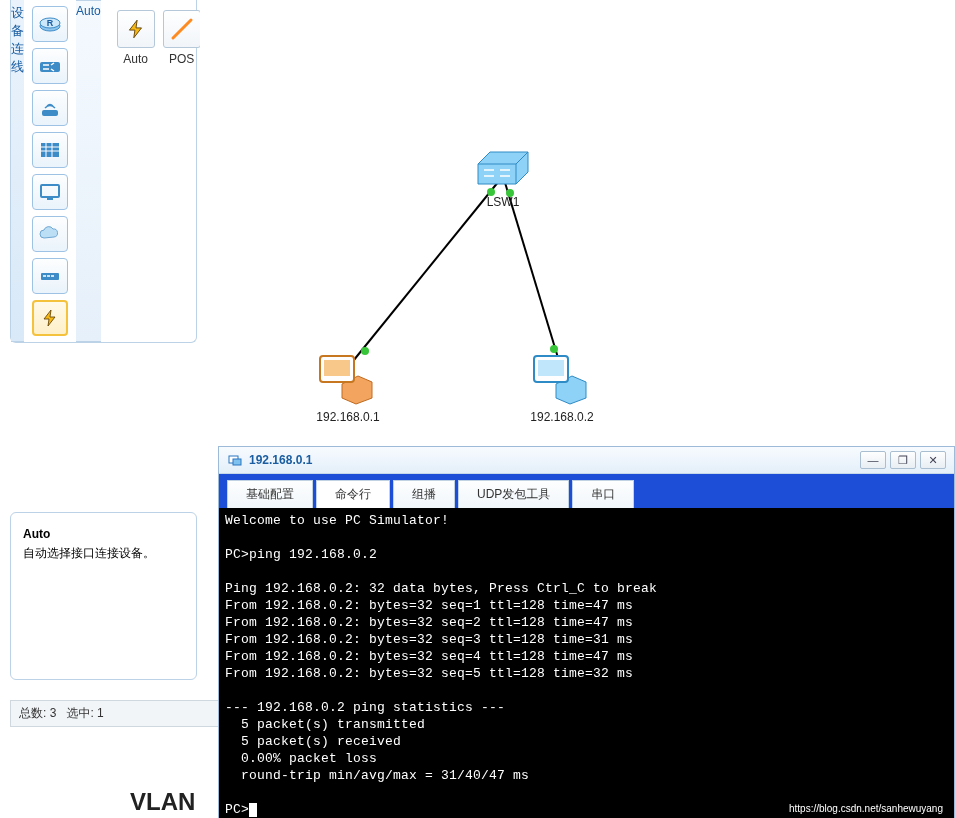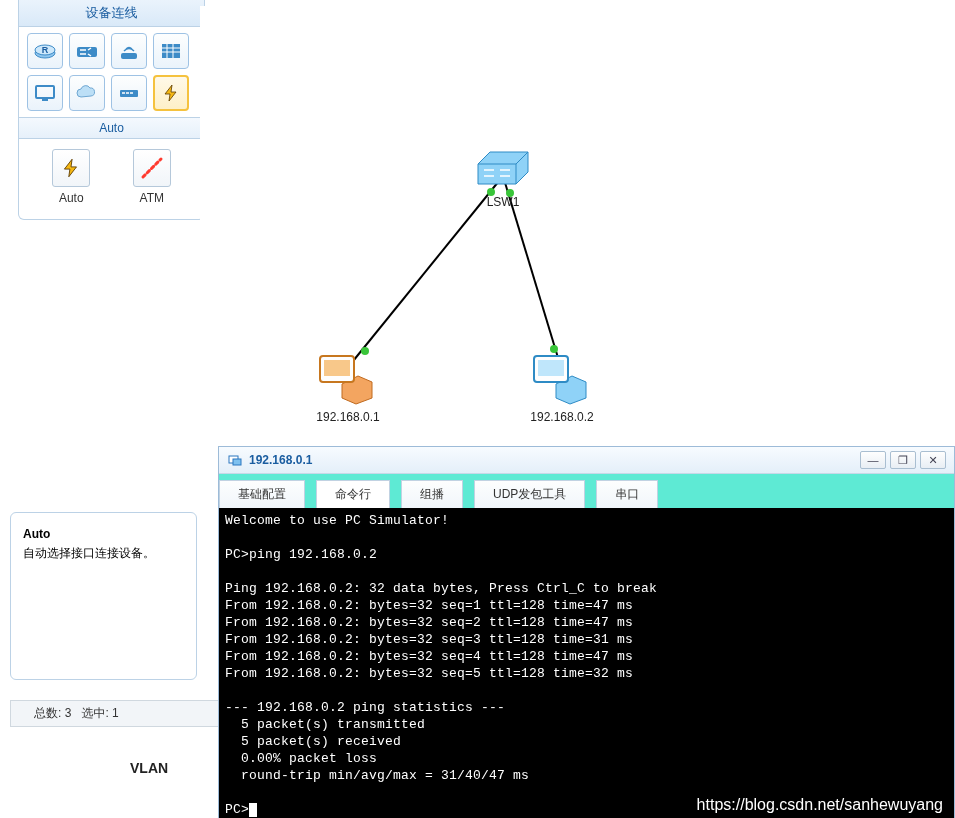--- a/index.html
+++ b/index.html
@@ -18,22 +18,21 @@
   .palette {
     position: absolute;
     left: 10px;
     top: 0;
     width: 187px;
     border: 1px solid #bcd2e6;
     border-top: none;
     background: #fff;
     border-radius: 0 0 6px 6px;
     display: flex;
-    flex-direction: column;
-    margin-left: 8px;
+    flex-direction: row;
   }
   .pal-header {
     text-align: center;
     padding: 4px 0;
     color: #1a5da0;
     font-size: 13px;
     background: linear-gradient(#eaf3fc,#d9e9f8);
     border-bottom: 1px solid #bcd2e6;
   }
   .pal-row {
@@ -88,29 +87,29 @@
     border-radius: 6px;
     background:#fff;
     padding: 14px 12px;
   }
   .info-panel .t { font-weight: bold; margin-bottom:4px;}
   .status-bar {
     position: absolute;
     left: 10px;
     top: 700px;
     width: 212px;
-    padding: 4px 23px;
+    padding: 4px 8px;
     background:#f2f5f8;
     border:1px solid #d0d8df;
     font-size: 12px;
     color:#333;
   }
   .bg-text {
-    position:absolute; left:130px; top:760px;
-    font-size:14px; font-weight:bold; color:#222;
+    position:absolute; left:130px; top:788px;
+    font-size:24px; font-weight:bold; color:#222;
   }
 
   
   .topo {
     position: absolute;
     left: 200px; top: 6px;
     width: 755px; height: 440px;
     background:#fff;
   }
   .topo svg { width:100%; height:100%; }
@@ -143,23 +142,23 @@
     width:26px;height:18px;
     border:1px solid #a9bed1;
     background:linear-gradient(#fefefe,#e8eef4);
     margin-left:4px;
     border-radius:2px;
     display:flex;align-items:center;justify-content:center;
     font-size:11px;color:#445;
   }
   .tabs {
     display:flex;
-    background:#5eead4;
-    padding: 6px 8px 0 0;
-    gap:12px;
+    background:#1d4ed8;
+    padding: 6px 8px 0 8px;
+    gap:4px;
   }
   .tab {
     padding:5px 18px;
     background:linear-gradient(#fdfefe,#f1f6fb);
     border:1px solid #c1d2e2;
     border-bottom:none;
     font-size:12px;
     color:#333;
     margin-right:-1px;
   }
@@ -177,21 +176,21 @@
     letter-spacing:0.2px;
   }
   .cursor {
     display:inline-block;width:8px;height:14px;background:#fff;vertical-align:middle;
   }
 
   .watermark {
     position:absolute;
     right:12px; bottom:4px;
     color:#fff;
-    font-size:16px;
+    font-size:10px;
     text-shadow:0 0 3px rgba(0,0,0,.6);
     font-family:Arial,sans-serif;
   }
 </style>
 </head>
 <body>
 
 <div class="palette">
   <div class="pal-header">设备连线</div>
 
@@ -249,23 +248,23 @@
 
   <div class="cable-grid">
 
   <div class="cable-cell"><div class="cable-box">
           <svg width="22" height="22" viewBox="0 0 20 20">
             <path d="M11 2L4 11h5l-1 7 7-9h-5z" fill="#f5b814" stroke="#5b3a00" stroke-width="0.8"></path>
           </svg>
         </div><span class="lbl">Auto</span></div>
       <div class="cable-cell"><div class="cable-box">
           <svg width="26" height="26" viewBox="0 0 26 26">
-            <line x1="4" y1="22" x2="22" y2="4" stroke="#ff3a2f" stroke-width="3" stroke-dasharray="3,3" stroke-linecap="round"></line>
+            <line x1="4" y1="22" x2="22" y2="4" stroke="#ff8a1f" stroke-width="3" stroke-linecap="round"></line>
           </svg>
-        </div><span class="lbl">ATM</span></div>
+        </div><span class="lbl">POS</span></div>
     </div>
 </div>
 
 <div class="info-panel">
   <div class="t">Auto</div>
   <div>自动选择接口连接设备。</div>
 </div>
 
 <div class="status-bar">
   <span>总数:</span>

